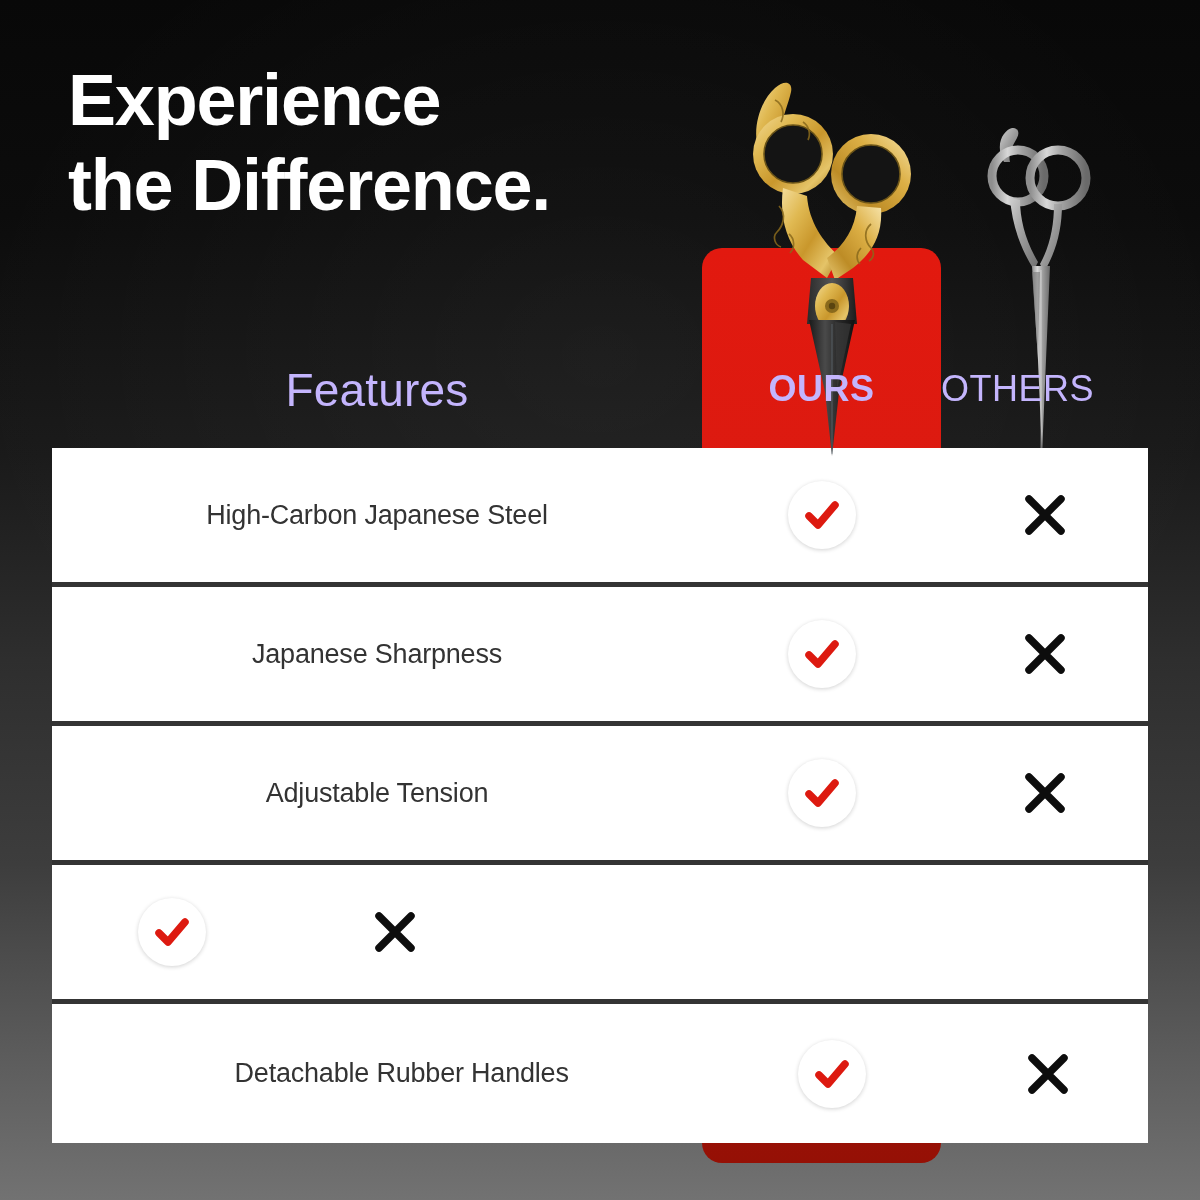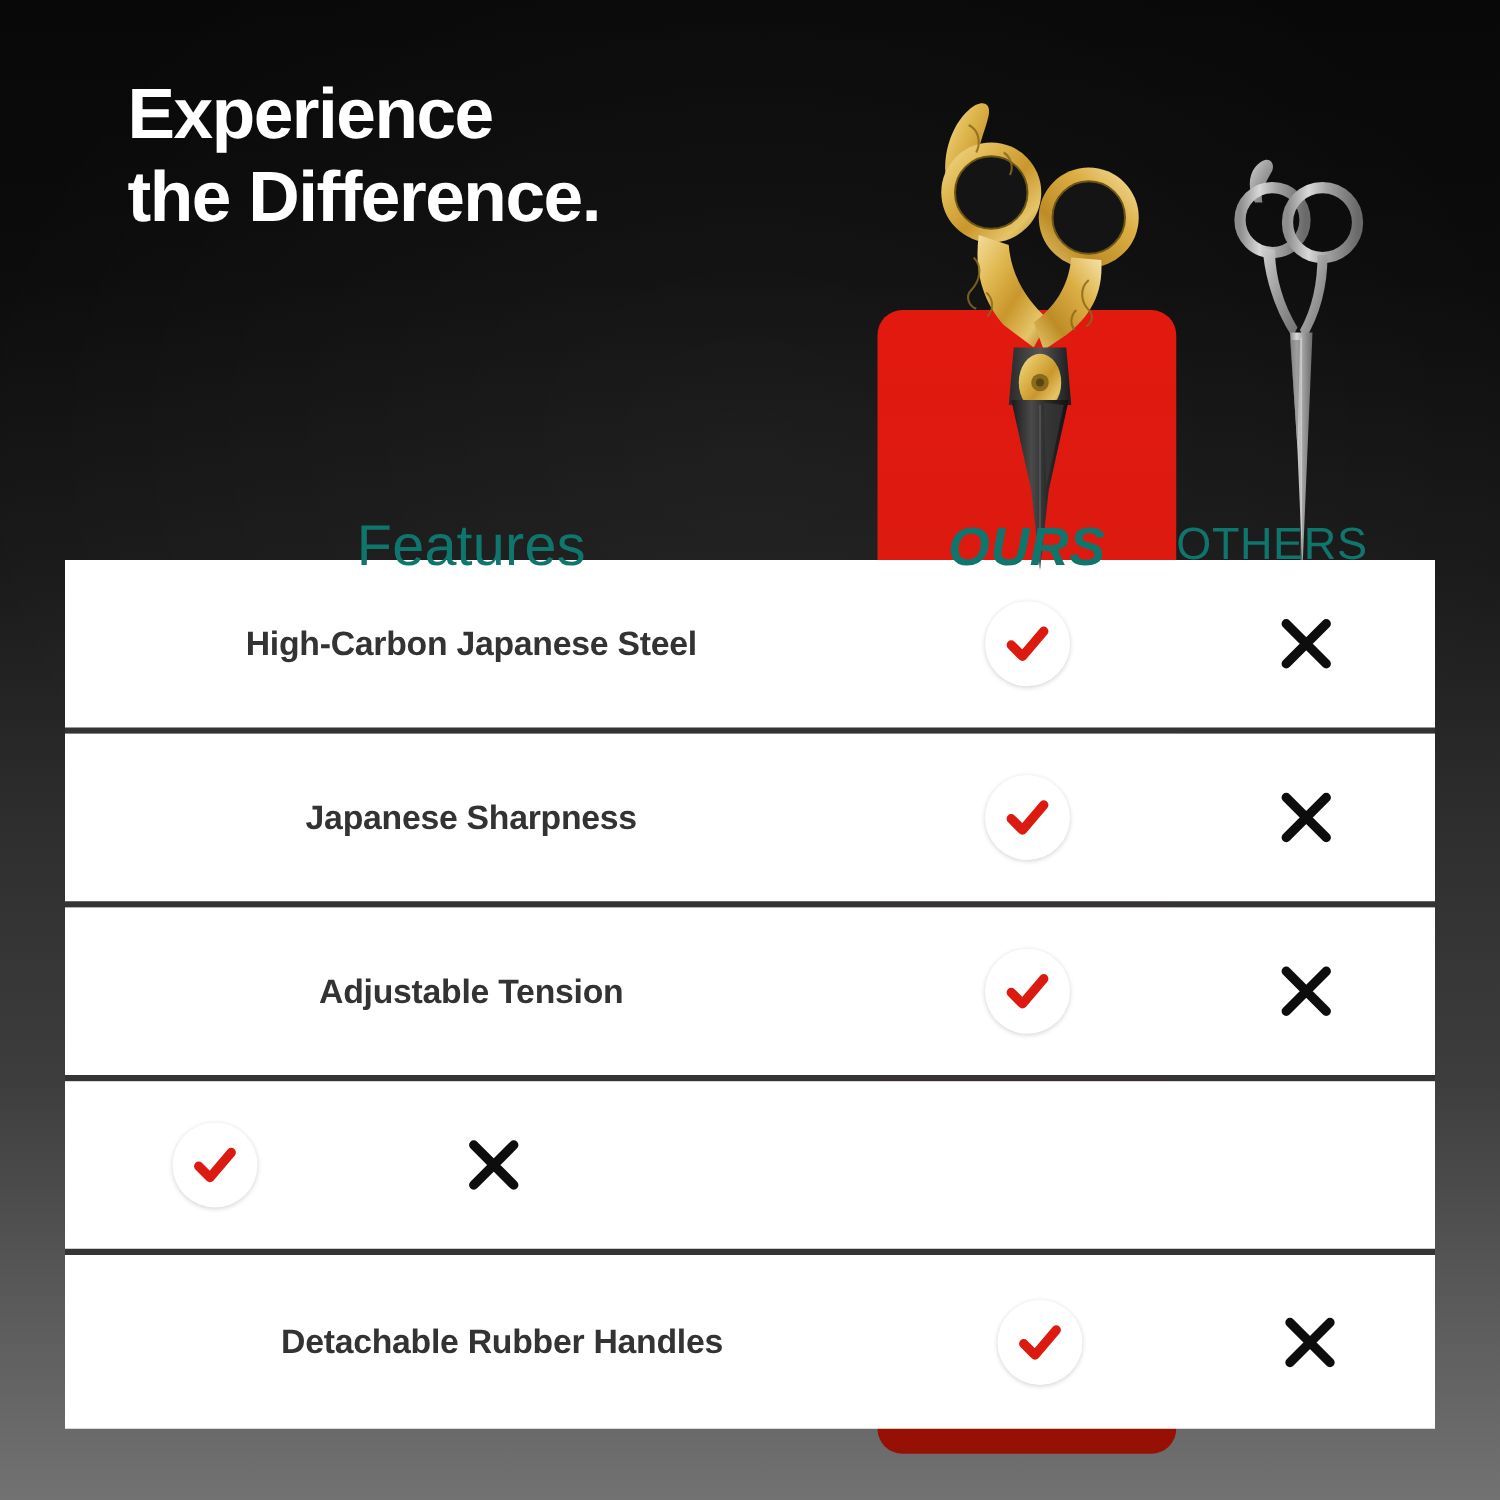--- a/index.html
+++ b/index.html
@@ -27,27 +27,26 @@
   .bg-vig {
     position:absolute; inset:0;
     background:radial-gradient(ellipse 78% 62% at 50% 30%, rgba(255,255,255,0.045) 0%, rgba(0,0,0,0) 68%);
   }
 
   
   .headline {
     position:absolute;
     left:68px; top:58px;
     color:#ffffff;
-    font-size:57px;
+    font-size:72px;
     font-weight:bold;
     line-height:1.18;
     letter-spacing:-1.2px;
     white-space:pre-line;
     z-index:6;
-    margin-left:34px;
   }
 
   
   .red-col {
     position:absolute;
     left:702px; top:248px;
     width:239px; height:915px;
     border-radius:20px;
     background:linear-gradient(180deg,
       #e2190f 0%,
@@ -56,30 +55,30 @@
       #ab1208 78%,
       #951005 100%);
     z-index:3;
   }
 
   
   .sciss-gold { position:absolute; left:731px; top:56px; width:210px; height:410px; z-index:5; }
   .sciss-gray { position:absolute; left:980px; top:120px; width:140px; height:340px; z-index:4; }
 
   
-  .hdr { position:absolute; z-index:7; color:#0f766e;margin-top:46px; }
+  .hdr { position:absolute; z-index:7; color:#c4b5fd; }
   .hdr-features {
     left:52px; top:363px; width:650px;
     text-align:center;
     font-size:46px; font-weight:normal; letter-spacing:0.2px;
   }
   .hdr-ours {
     left:702px; top:368px; width:239px;
     text-align:center;
-    font-size:43px; font-weight:bold; letter-spacing:0.5px;font-style:italic;
+    font-size:36px; font-weight:bold; letter-spacing:0.5px;
   }
   .hdr-others {
     left:941px; top:368px; width:207px;
     text-align:left;
     font-size:36px; font-weight:normal; letter-spacing:0.5px;
   }
 
   
   .table { position:absolute; left:52px; top:448px; width:1096px; z-index:4; }
   .trow {
@@ -89,21 +88,21 @@
     border-bottom:5px solid #343434;
     display:flex;
     align-items:center;
   }
   .trow:last-child { border-bottom:none;padding-left:35px; }
 
   .cell-feature {
     width:650px; height:100%;
     display:flex; align-items:center; justify-content:center;
     color:#333333;
-    font-size:27px; font-weight:bold;
+    font-size:27px; font-weight:normal;
     letter-spacing:-0.2px;
     text-align:left;
   }
   .cell-ours {
     width:239px; height:100%;
     display:flex; align-items:center; justify-content:center;
     background:transparent;
   }
   .cell-others {
     width:207px; height:100%;

